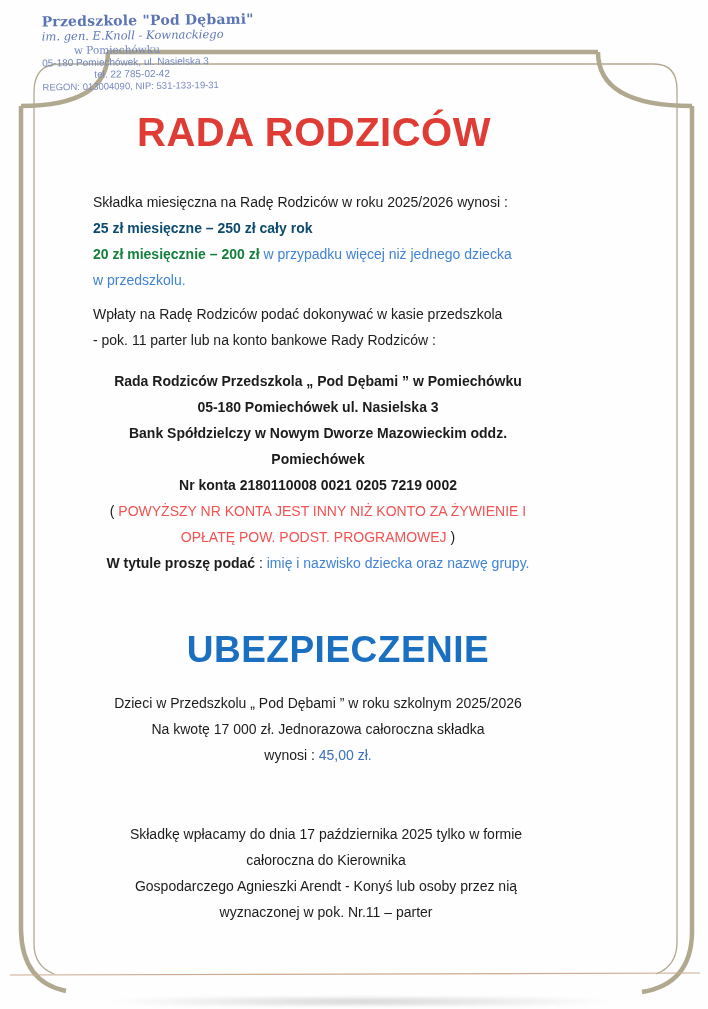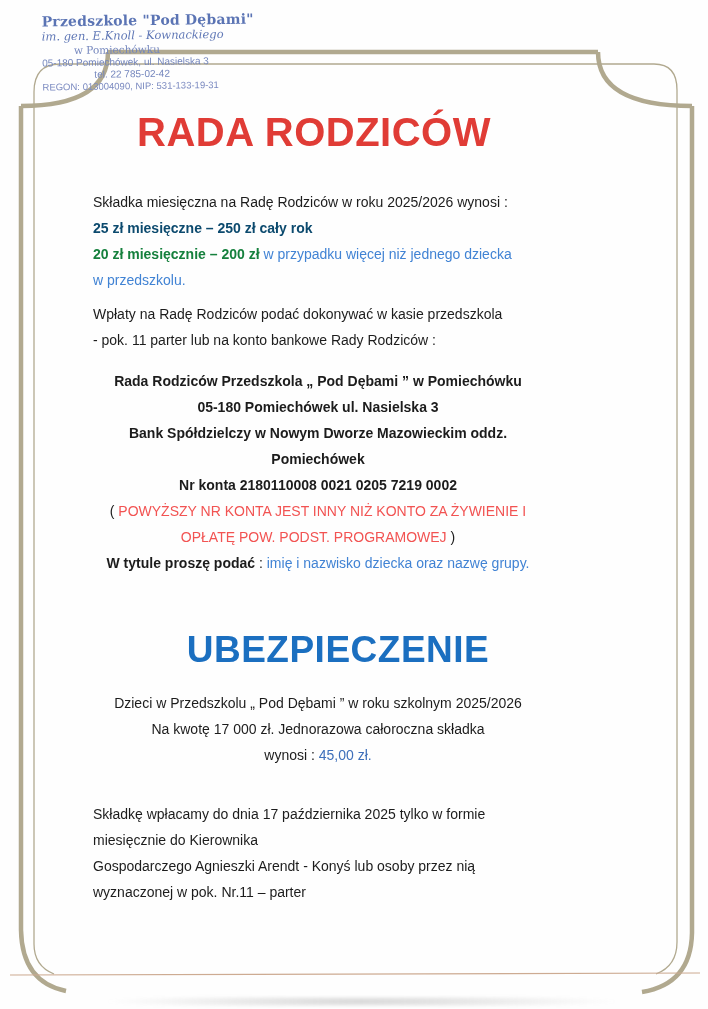--- a/index.html
+++ b/index.html
@@ -25,21 +25,21 @@
   .title1{position:absolute;top:110px;left:0;width:628px;text-align:center;
           font-size:40px;font-weight:bold;color:#e03c36;letter-spacing:.5px;}
   .title2{position:absolute;top:617px;left:0;width:676px;text-align:center;
           font-size:37px;font-weight:bold;color:#1b6fc0;letter-spacing:.5px;margin-top:12px;}
   
   .col{position:absolute;left:93px;width:450px;font-size:14px;line-height:26px;}
   .fees{top:189px;}
   .payment{top:301px;}
   .bankblock{top:368px;text-align:center;}
   .insurance{top:690px;text-align:center;}
-  .deadline{top:801px;}
+  .deadline{top:821px;text-align:center;margin-left:8px;}
   .bold{font-weight:bold;}
   .pink{color:#0c4a6e;font-weight:bold;}
   .blueb{color:#15803d;font-weight:bold;}
   .bluel{color:#4183d4;}
   .blue2{color:#3e6fba;}
   .red2{color:#f25352;}
   .blk{color:#1c1c1c;}
 </style>
 </head>
 <body>
@@ -107,18 +107,18 @@
   <div class="title2">UBEZPIECZENIE</div>
 
   <div class="col insurance">
     <div>Dzieci w Przedszkolu „ Pod Dębami ” w roku szkolnym 2025/2026</div>
     <div>Na kwotę 17 000 zł. Jednorazowa całoroczna składka</div>
     <div><span>wynosi : </span><span class="blue2">45,00 zł.</span></div>
   </div>
 
   <div class="col deadline">
     <div>Składkę wpłacamy do dnia 17 października 2025 tylko w formie</div>
-    <div>miesięcznie do Kierownika</div>
+    <div>całoroczna do Kierownika</div>
     <div>Gospodarczego Agnieszki Arendt - Konyś lub osoby przez nią</div>
     <div>wyznaczonej w pok. Nr.11 – parter</div>
   </div>
 
 </div>
 
 </body></html>

